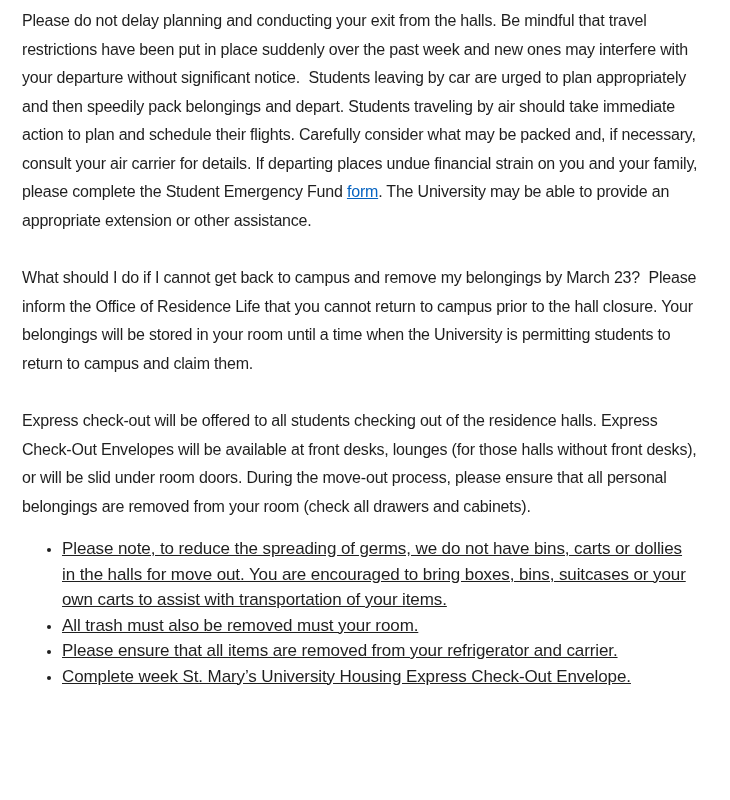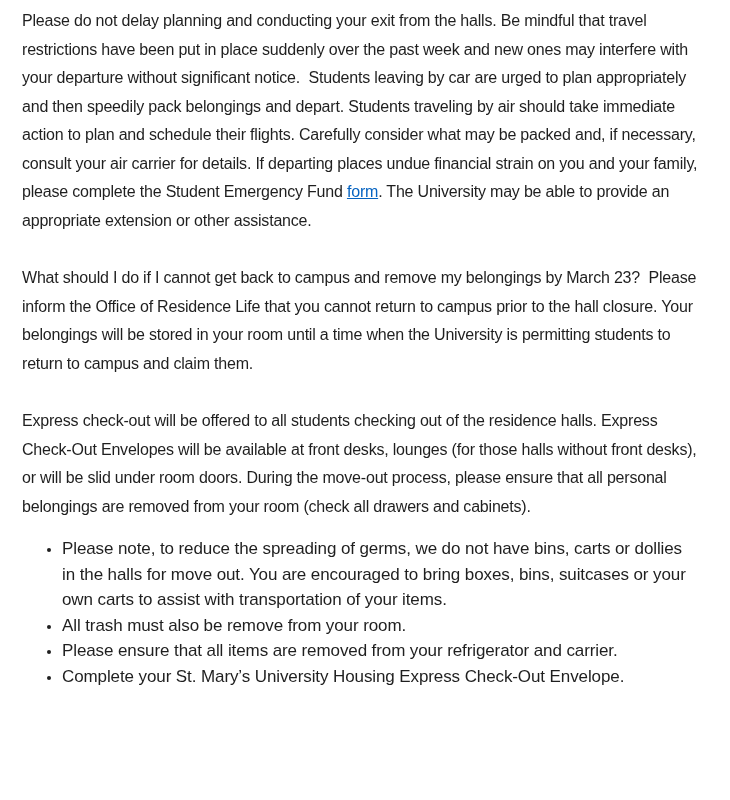--- a/index.html
+++ b/index.html
@@ -34,20 +34,21 @@
   }
   a.doc-link {
     color: #0563c1;
     text-decoration: underline;
     cursor: pointer;
   }
   ul.bullet-list {
     margin: 15px 0 0 0;
     padding: 0 0 0 40px;
     list-style: disc outside;
+    text-decoration: underline;
   }
   ul.bullet-list li {
     font-size: 17px;
     line-height: 25.5px;
     letter-spacing: -0.1px;
     color: #1f1f1f;
     padding-right: 14px;
   }
   ul.bullet-list li::marker {
     color: #1f1f1f;
@@ -60,18 +61,18 @@
 <div class="doc">
 
   <p class="body-text"><span>Please do not delay planning and conducting your exit from the halls. Be mindful that travel restrictions have been put in place suddenly over the past week and new ones may interfere with your departure without significant notice.  Students leaving by car are urged to plan appropriately and then speedily pack belongings and depart. Students traveling by air should take immediate action to plan and schedule their flights. Carefully consider what may be packed and, if necessary, consult your air carrier for details. If departing places undue financial strain on you and your family, please complete the Student Emergency Fund </span><a class="doc-link" href="#">form</a><span>. The University may be able to provide an appropriate extension or other assistance.</span></p>
 
   <p class="body-text">What should I do if I cannot get back to campus and remove my belongings by March 23?  Please inform the Office of Residence Life that you cannot return to campus prior to the hall closure. Your belongings will be stored in your room until a time when the University is permitting students to return to campus and claim them.</p>
 
   <p class="body-text">Express check-out will be offered to all students checking out of the residence halls. Express Check-Out Envelopes will be available at front desks, lounges (for those halls without front desks), or will be slid under room doors. During the move-out process, please ensure that all personal belongings are removed from your room (check all drawers and cabinets).</p>
 
   <ul class="bullet-list">
     <li>Please note, to reduce the spreading of germs, we do not have bins, carts or dollies in the halls for move out. You are encouraged to bring boxes, bins, suitcases or your own carts to assist with transportation of your items.</li>
-    <li>All trash must also be remove from your room.</li>
+    <li>All trash must also be removed must your room.</li>
     <li>Please ensure that all items are removed from your refrigerator and carrier.</li>
-    <li>Complete your St. Mary’s University Housing Express Check-Out Envelope.</li>
+    <li>Complete week St. Mary’s University Housing Express Check-Out Envelope.</li>
   </ul>
 
 </div>
 
 </body></html>

